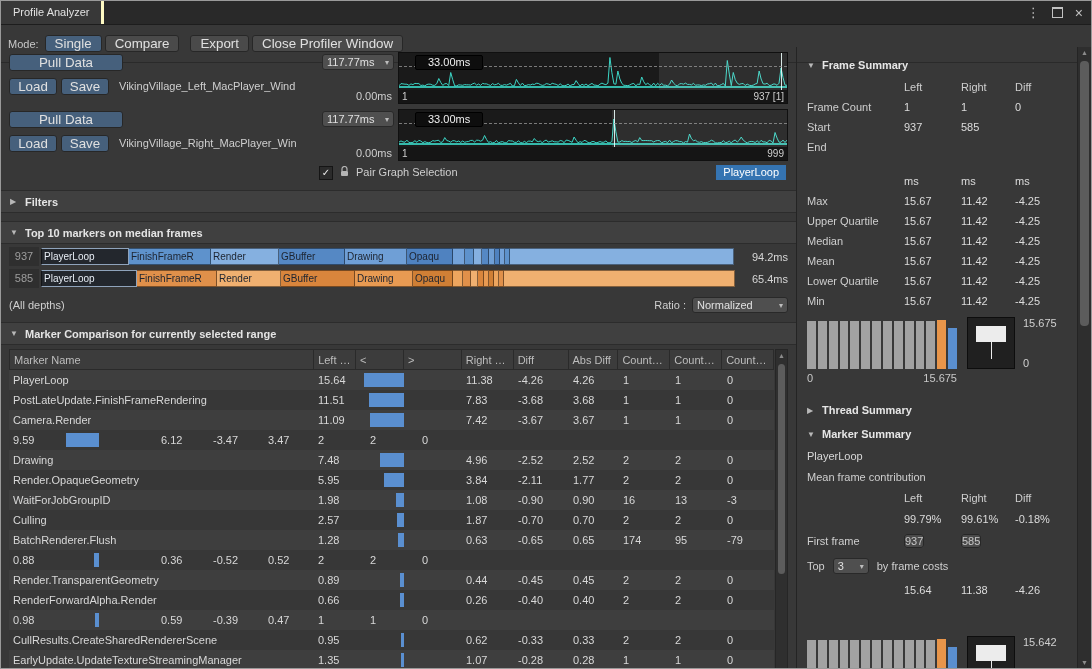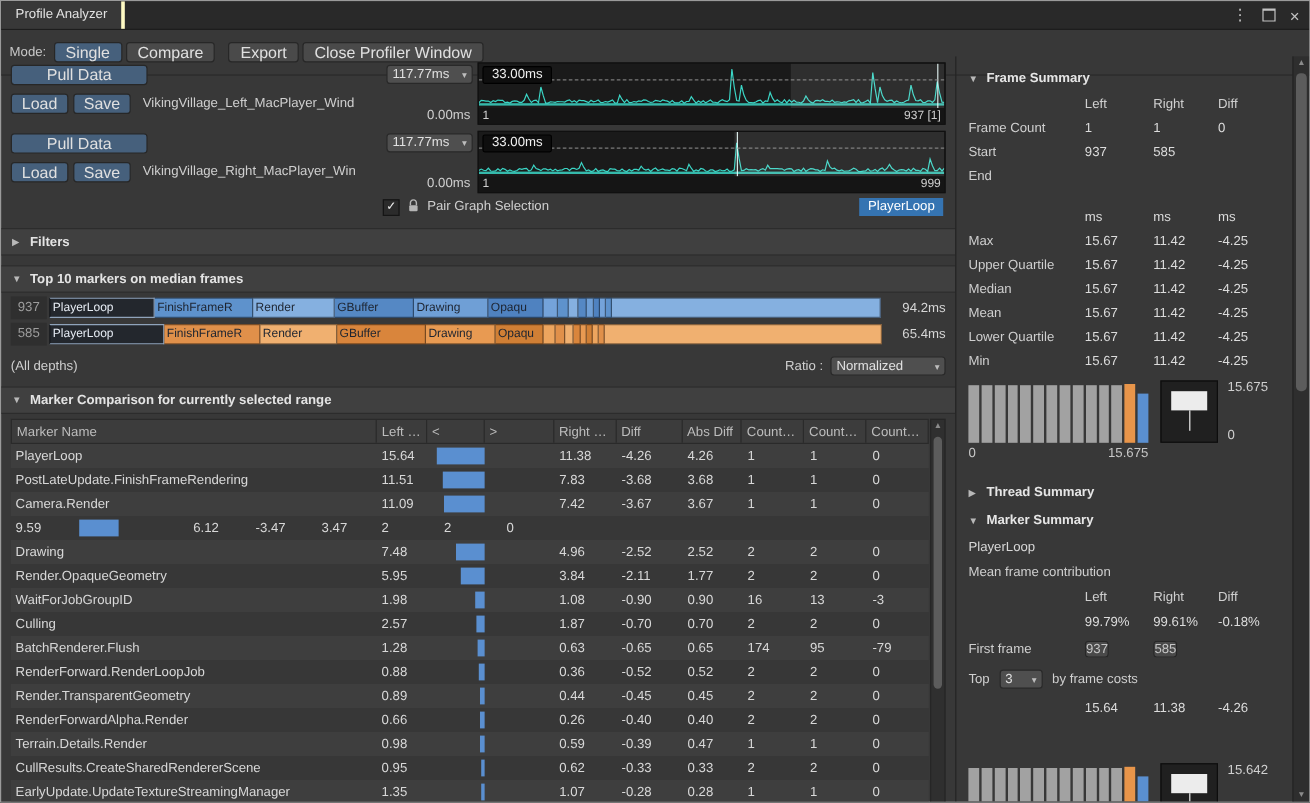--- a/index.html
+++ b/index.html
@@ -40,22 +40,22 @@
     display:flex;align-items:center;justify-content:space-between;padding:0 4px;color:#e0e0e0;cursor:pointer}
   .dd .arr{font-size:8px;color:#bdbdbd;margin-left:3px}
   .dd.range{position:absolute;right:4px;top:2px;width:72px}
   .range-min{position:absolute;right:6px;top:38px;color:#cfcfcf}
   .ds-graph{flex:1;position:relative;background:#1a1a1a;border:1px solid #101010;overflow:hidden}
   .g-plot{position:absolute;left:0;right:0;top:0;bottom:13px}
   .g-plot svg{width:100%;height:100%;display:block}
   .g-sel{position:absolute;top:0;bottom:13px;right:0;background:rgba(255,255,255,0.09)}
   .g-line{position:absolute;top:0;bottom:13px;width:1px;background:#eafcfa;opacity:.9}
   .g-thresh{position:absolute;left:0;right:0;top:13px;border-top:1px dashed #9b9b9b;opacity:.75}
-  .g-label{position:absolute;left:3px;top:2px;background:#0e0e0e;border:1px solid #000;color:#f0f0f0;
-    padding:0 7px;line-height:13px;border-radius:2px;z-index:3}
+  .g-label{position:absolute;left:16px;top:2px;background:#0e0e0e;border:1px solid #000;color:#f0f0f0;
+    padding:0 12px;line-height:13px;border-radius:2px;z-index:3}
   .g-axis{position:absolute;left:0;right:0;bottom:0;height:13px;background:#151515;color:#cfcfcf;font-size:10px}
   .g-axis .al{position:absolute;left:3px;top:1px}
   .g-axis .am{position:absolute;left:50%;top:17px}
   .g-axis .ar{position:absolute;right:3px;top:1px}
 
   
   .pair-row{position:relative;margin:3px 8px 0;height:18px}
   .pair-check{position:absolute;left:310px;top:2px;width:12px;height:12px;background:#2b2b2b;border:1px solid #151515;
     color:#ececec;font-size:10px;line-height:11px;text-align:center;cursor:pointer}
   .lock-icon{position:absolute;left:331px;top:2px}
@@ -442,21 +442,20 @@
               </div>
               <div class="td c3"></div>
               <div class="td c4">0.63</div>
               <div class="td c5">-0.65</div>
               <div class="td c6">0.65</div>
               <div class="td c7">174</div>
               <div class="td c8">95</div>
               <div class="td c9">-79</div>
             </div>
             <div class="tr">
-              <div class="td c0">RenderForward.RenderLoopJob</div>
               <div class="td c1">0.88</div>
               <div class="td c2">
                 <div class="dbar" style="width: 5px;"></div>
               </div>
               <div class="td c3"></div>
               <div class="td c4">0.36</div>
               <div class="td c5">-0.52</div>
               <div class="td c6">0.52</div>
               <div class="td c7">2</div>
               <div class="td c8">2</div>
@@ -484,21 +483,20 @@
               </div>
               <div class="td c3"></div>
               <div class="td c4">0.26</div>
               <div class="td c5">-0.40</div>
               <div class="td c6">0.40</div>
               <div class="td c7">2</div>
               <div class="td c8">2</div>
               <div class="td c9">0</div>
             </div>
             <div class="tr">
-              <div class="td c0">Terrain.Details.Render</div>
               <div class="td c1">0.98</div>
               <div class="td c2">
                 <div class="dbar" style="width: 4px;"></div>
               </div>
               <div class="td c3"></div>
               <div class="td c4">0.59</div>
               <div class="td c5">-0.39</div>
               <div class="td c6">0.47</div>
               <div class="td c7">1</div>
               <div class="td c8">1</div>

